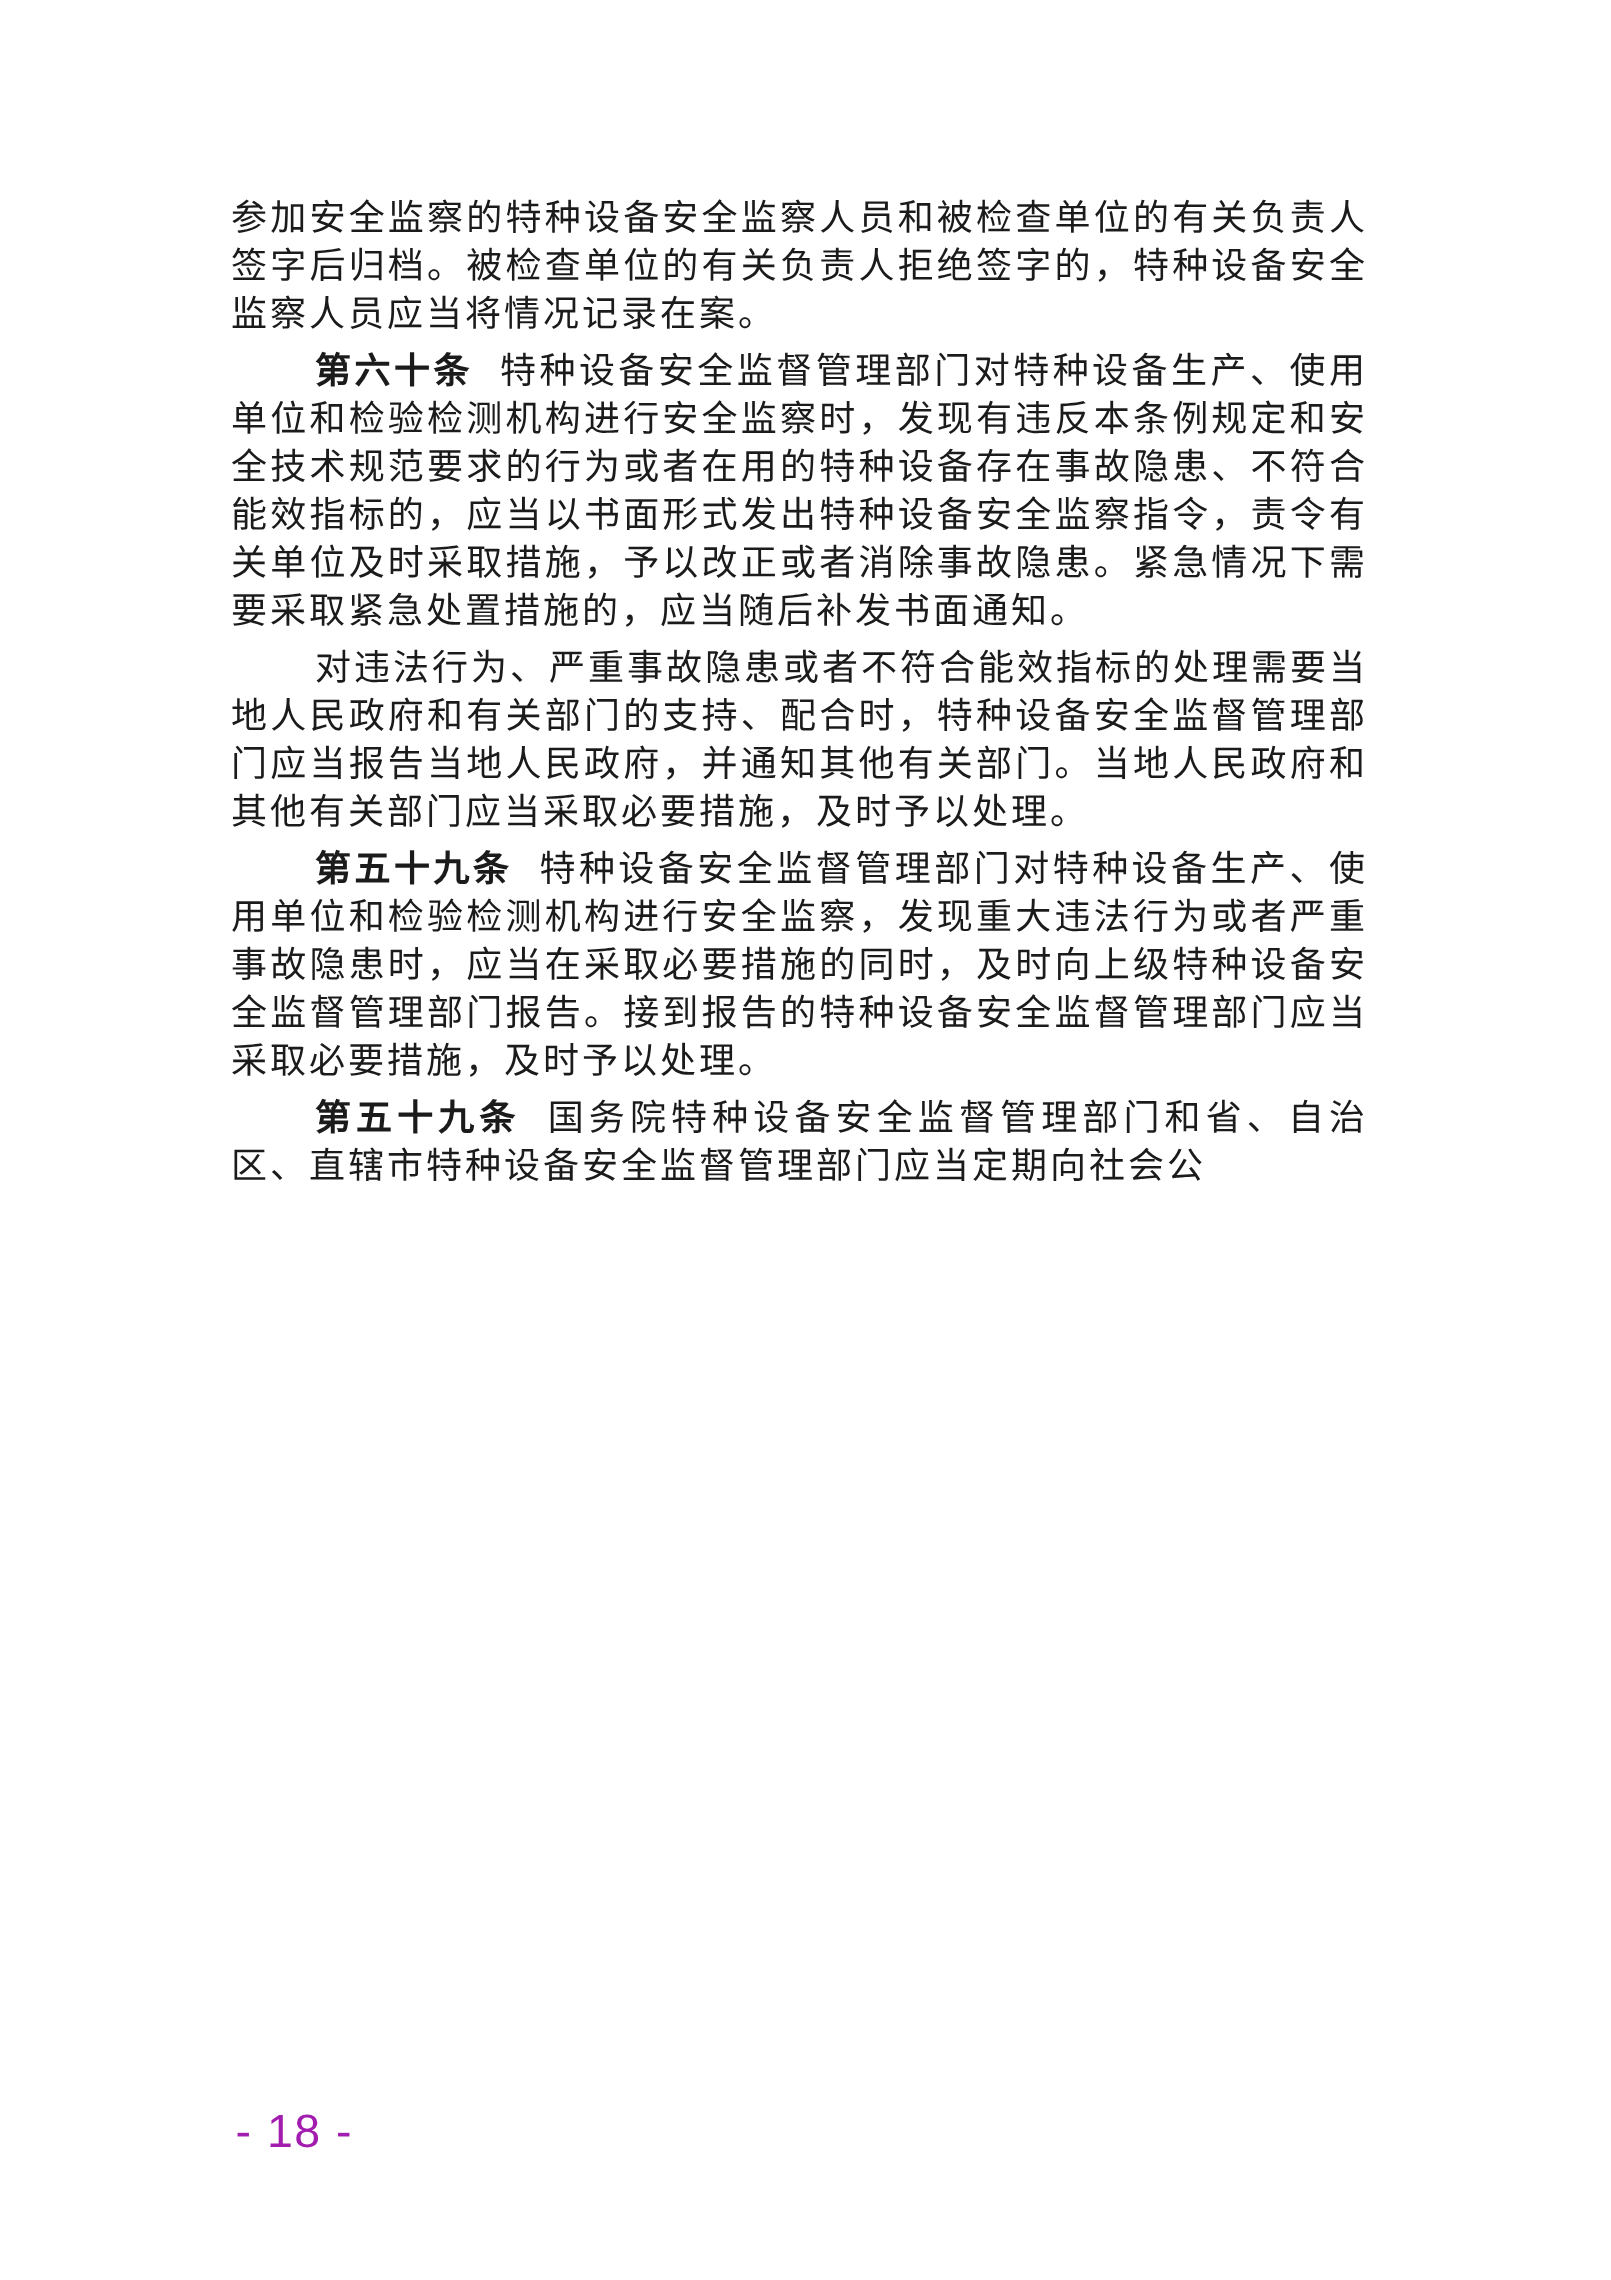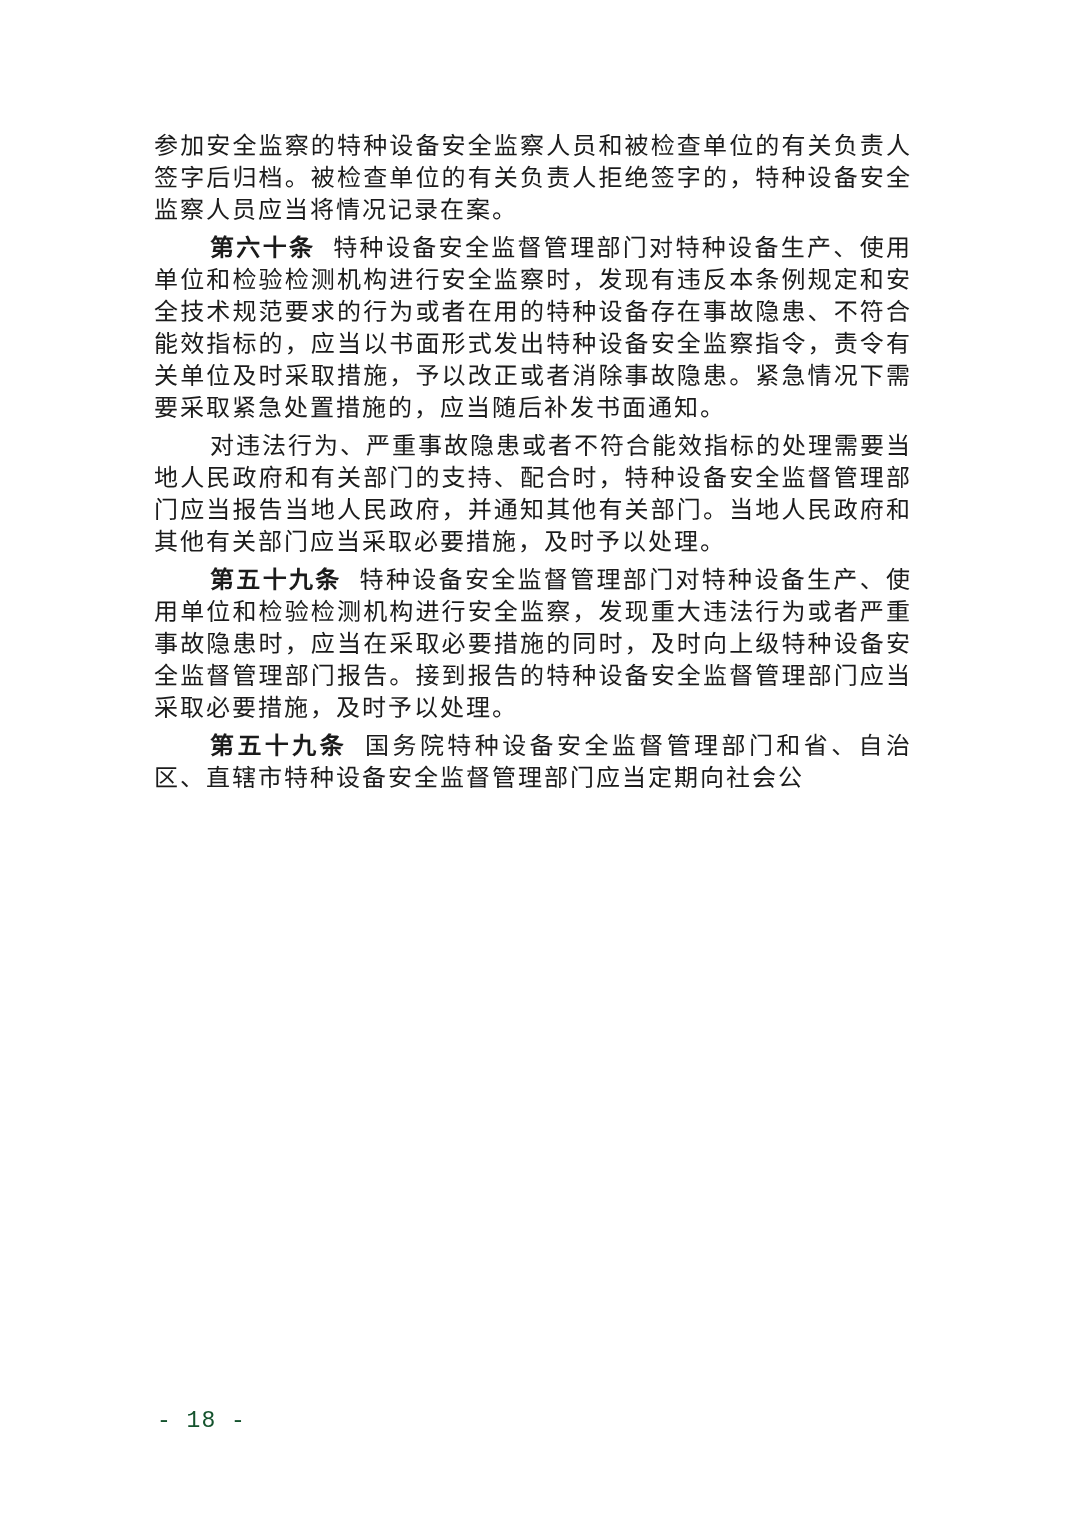--- a/index.html
+++ b/index.html
@@ -37,25 +37,25 @@
   }
   .art-heading {
     font-weight: 700;
     font-family: "Liberation Sans", "DejaVu Sans", sans-serif;
     padding-right: 18px;
   }
   .page-number {
     position: absolute;
     left: 157px;
     top: 1404px;
-    font-size: 23px;
+    font-size: 31px;
     line-height: 34px;
     letter-spacing: 1px;
-    font-family: Liberation Mono, monospace;
-    color: #14532d;
+    font-family: Liberation Sans, sans-serif;
+    color: #a21caf;
   }
 </style>
 </head>
 <body>
 
 <div class="page">
 
   <div class="text-block">
 
     <p class="para flush">

